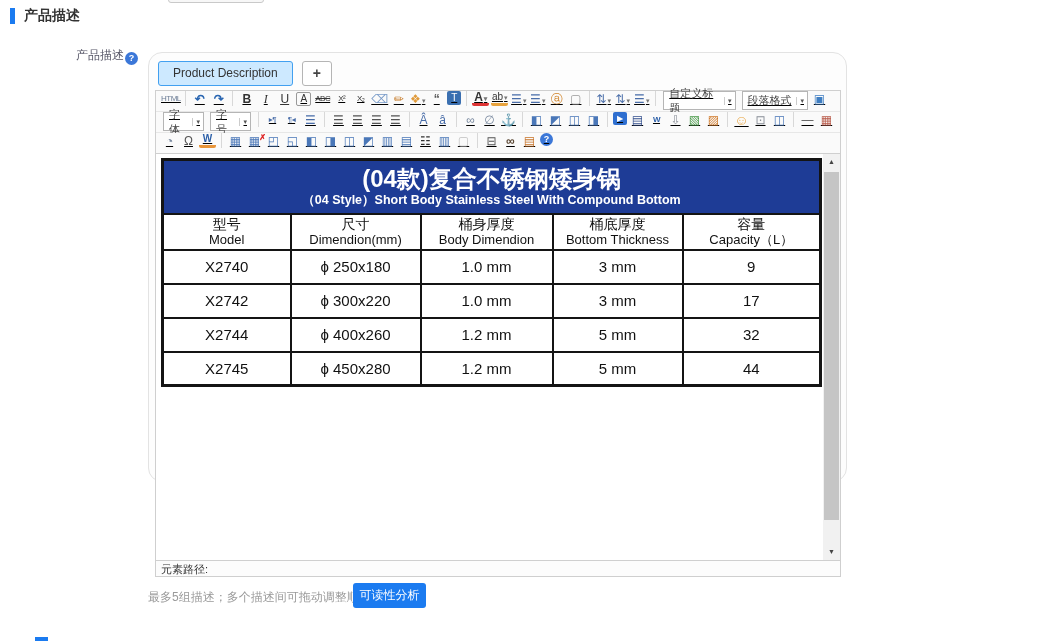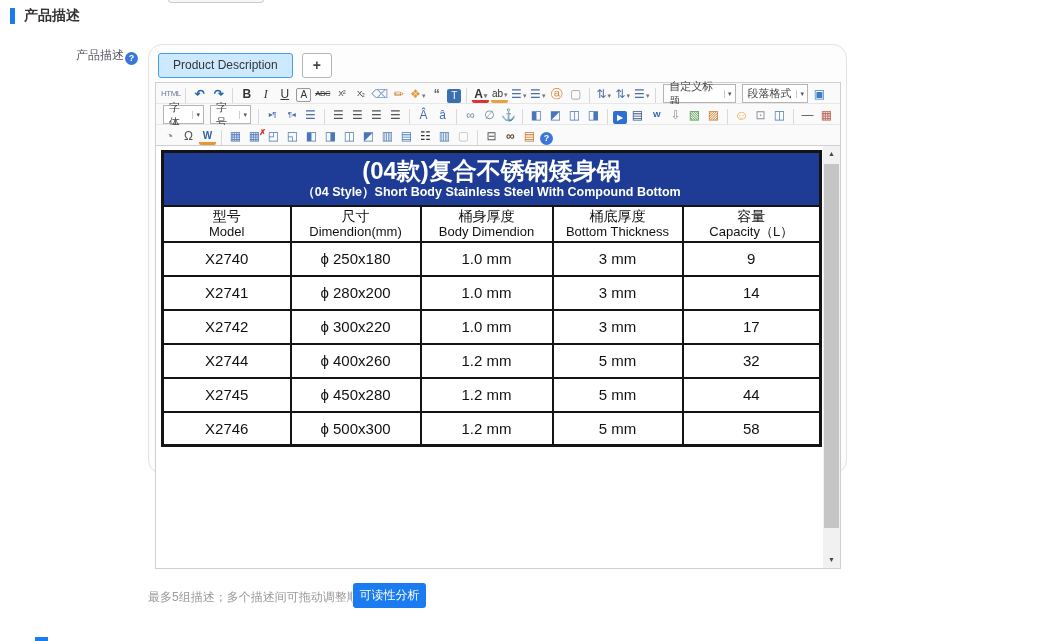--- a/index.html
+++ b/index.html
@@ -11,28 +11,28 @@
   
   .section-header { position:absolute; left:10px; top:7px; display:flex; align-items:center; }
   .section-bar { width:5px; height:16px; background:#1b7bf0; margin-right:9px; }
   .section-title { font-size:14px; font-weight:bold; color:#333; }
 
   
   .form-label { position:absolute; left:40px; top:47px; width:98px; text-align:right; font-size:12px; color:#556; }
   .help-dot { display:inline-block; width:13px; height:13px; border-radius:50%; background:#3b77d8; color:#fff; font-size:9px; font-weight:bold; text-align:center; line-height:13px; vertical-align:-2px; margin-left:1px; }
 
   
-  .card { position:absolute; left:148px; top:44px; width:699px; height:430px; border:1px solid #e3e3e3; border-radius:14px; background:#fdfdfd; }
+  .card { position:absolute; left:148px; top:52px; width:699px; height:430px; border:1px solid #e3e3e3; border-radius:14px; background:#fdfdfd; }
   .tabs { position:absolute; left:9px; top:8px; display:flex; }
   .tab { height:25px; padding:0 14px; line-height:23px; background:#cde9ff; border:1px solid #42a0f0; border-radius:3px; font-size:12px; color:#333; margin-right:9px; cursor:pointer; }
   .tab-add { height:25px; width:30px; line-height:23px; text-align:center; background:#fff; border:1px solid #b5b5b5; border-radius:3px; font-size:14px; font-weight:bold; color:#444; cursor:pointer; }
 
   
   .editor { position:absolute; left:6px; top:37px; width:686px; height:487px; border:1px solid #cfcfcf; background:#fff; display:flex; flex-direction:column; }
-  .tb-row { height:21px; background:#fafafa; border-bottom:1px solid #e7e7e7; display:flex; align-items:flex-end; padding:0 4px; flex:none; }
+  .tb-row { height:21px; background:#fafafa; border-bottom:1px solid #e7e7e7; display:flex; align-items:flex-start; padding:0 4px; flex:none;text-decoration:underline; }
   .tb-row:nth-child(3) { border-bottom:1px solid #cfcfcf; }
   .tb-icon { position:relative; min-width:17px; height:17px; line-height:16px; text-align:center; font-size:12px; color:#44659c; border-radius:2px; margin:0 1px; cursor:pointer; }
   .tb-sep { width:1px; height:15px; background:#d8d8d8; margin:0 4px; flex:none; }
   .tb-caret { font-size:7px; color:#777; margin-left:1px; }
   .tb-select { height:19px; border:1px solid #b5b5b5; background:#fff; display:inline-flex; align-items:center; justify-content:space-between; font-size:11px; color:#444; padding:0 3px 0 5px; margin:0 3px; cursor:pointer; }
   .tb-sel-caret { font-size:7px; color:#555; border-left:1px solid #ccc; padding-left:3px; margin-left:4px; }
   .tiny { font-size:8px; letter-spacing:-0.5px; }
   .b { font-weight:bold; }
   .it { font-style:italic; font-family:"Liberation Serif",serif; }
   .ul { text-decoration:underline; }
@@ -247,27 +247,20 @@
         <tbody>
 
             <tr class="t-row">
               <td>X2740</td>
               <td>ϕ 250x180</td>
               <td>1.0 mm</td>
               <td>3 mm</td>
               <td>9</td>
             </tr>
 
-            <tr class="t-row">
-              <td>X2741</td>
-              <td>ϕ 280x200</td>
-              <td>1.0 mm</td>
-              <td>3 mm</td>
-              <td>14</td>
-            </tr>
 
             <tr class="t-row">
               <td>X2742</td>
               <td>ϕ 300x220</td>
               <td>1.0 mm</td>
               <td>3 mm</td>
               <td>17</td>
             </tr>
 
 
@@ -280,37 +273,31 @@
             </tr>
 
             <tr class="t-row">
               <td>X2745</td>
               <td>ϕ 450x280</td>
               <td>1.2 mm</td>
               <td>5 mm</td>
               <td>44</td>
             </tr>
 
-            <tr class="t-row">
-              <td>X2746</td>
-              <td>ϕ 500x300</td>
-              <td>1.2 mm</td>
-              <td>5 mm</td>
-              <td>58</td>
-            </tr>
 
 
           </tbody>
       </table>
 
       <div class="scrollbar">
         <div class="sb-btn sb-up">▲</div>
         <div class="sb-thumb"></div>
         <div class="sb-btn sb-down">▼</div>
       </div>
     </div>
 
+    <div class="el-path">元素路径:</div>
   </div>
 </div>
 
 <div class="footer-note">最多5组描述；多个描述间可拖动调整顺序</div>
 <button class="analyze-btn" style="background: rgb(27, 123, 240);">可读性分析</button>
 <div class="bottom-dash"></div>
 
 </body></html>

